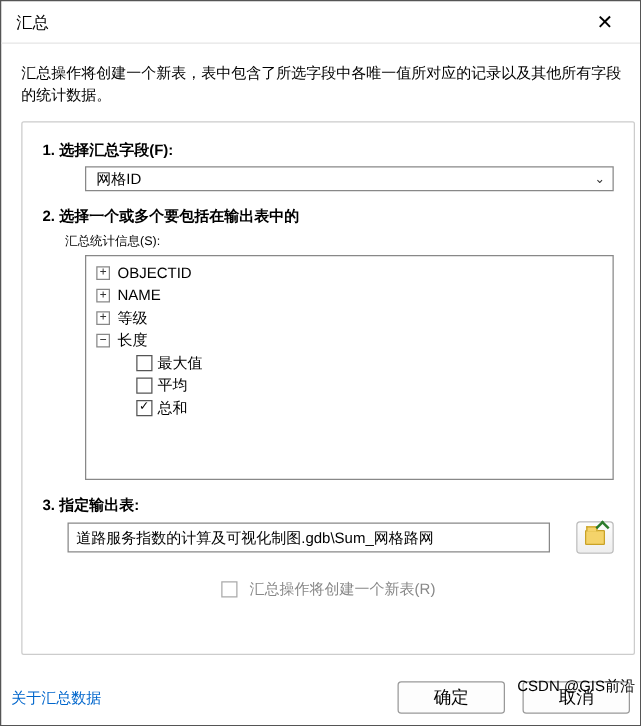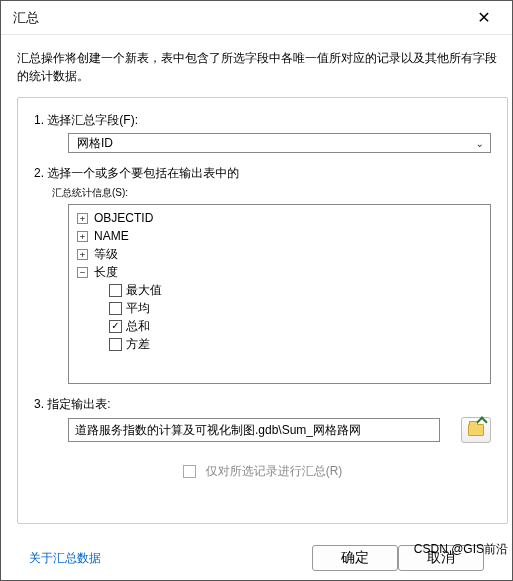--- a/index.html
+++ b/index.html
@@ -49,20 +49,21 @@
 }
 .panel {
   border: 1px solid #ccc;
   border-radius: 2px;
   padding: 14px 16px 16px 16px;
   flex: 1;
 }
 .sec-label {
   font-size: 12px;
   margin-bottom: 4px;
+  font-weight: bold;
 }
 .sec-sub {
   padding-left: 18px;
   font-size: 10px;
   margin-bottom: 4px;
 }
 .select {
   width: calc(100% - 34px);
   margin-left: 34px;
   height: 20px;
@@ -116,21 +117,21 @@
   align-items: center;
   justify-content: center;
   font-size: 10px;
   line-height: 1;
 }
 .cb.checked::after { content: "✓"; }
 .outrow {
   display: flex;
   align-items: center;
   gap: 21px;
-  margin-left: 34px;
+  margin-left: 20px;
 }
 .outinput {
   flex: 1;
   height: 24px;
   border: 1px solid #888;
   padding: 0 6px;
   font-size: 12px;
   display: flex;
   align-items: center;
   overflow: hidden;
@@ -181,21 +182,22 @@
 .sel-only .cb {
   border-color: #aaa;
 }
 .sel-only .lbl {
   color: #888;
 }
 .footer {
   height: 44px;
   display: flex;
   align-items: center;
-  padding: 0 28px;
+  padding: 0 8px;
+  gap: 14px;
 }
 .link {
   color: #0066cc;
   font-size: 12px;
 }
 .spacer { flex: 1; }
 .btn {
   min-width: 86px;
   height: 26px;
   border: 1px solid #999;
@@ -263,39 +265,35 @@
           <span>最大值</span>
         </div>
         <div class="tnode l2">
           <span class="cb"></span>
           <span>平均</span>
         </div>
         <div class="tnode l2">
           <span class="cb checked"></span>
           <span>总和</span>
         </div>
-        <div class="tnode l2">
-          <span class="cb"></span>
-          <span>方差</span>
-        </div>
       </div>
 
       <div class="sec-label">3. 指定输出表:</div>
       <div class="outrow">
         <div class="outinput">
           <span>道路服务指数的计算及可视化制图.gdb\Sum_网格路网</span>
         </div>
         <div class="browse">
           <span class="folder-ic"></span>
         </div>
       </div>
 
       <div class="sel-only">
         <span class="cb"></span>
-        <span class="lbl">仅对所选记录进行汇总(R)</span>
+        <span class="lbl">汇总操作将创建一个新表(R)</span>
       </div>
 
     </div>
   </div>
 
   <div class="footer">
     <span class="link">关于汇总数据</span>
     <span class="spacer"></span>
     <div class="btn">
       <span>确定</span>

